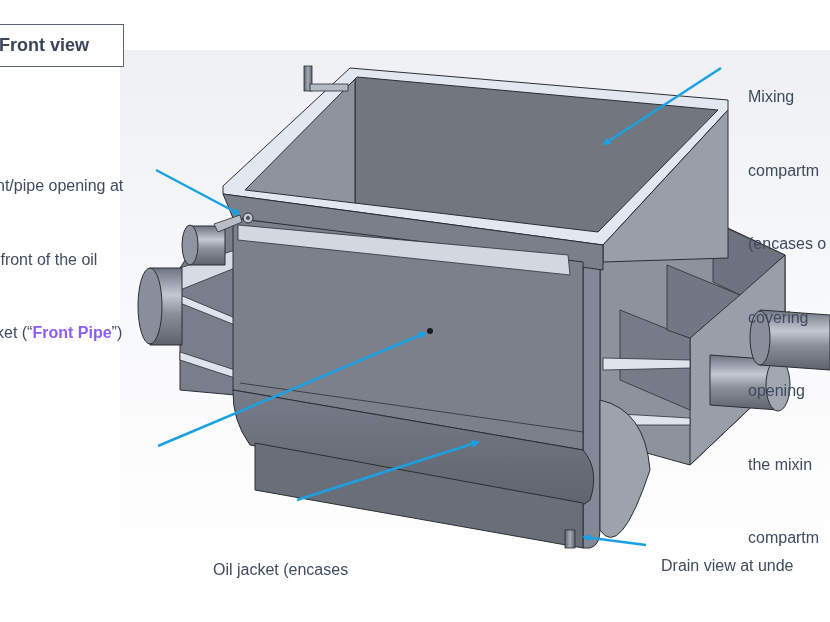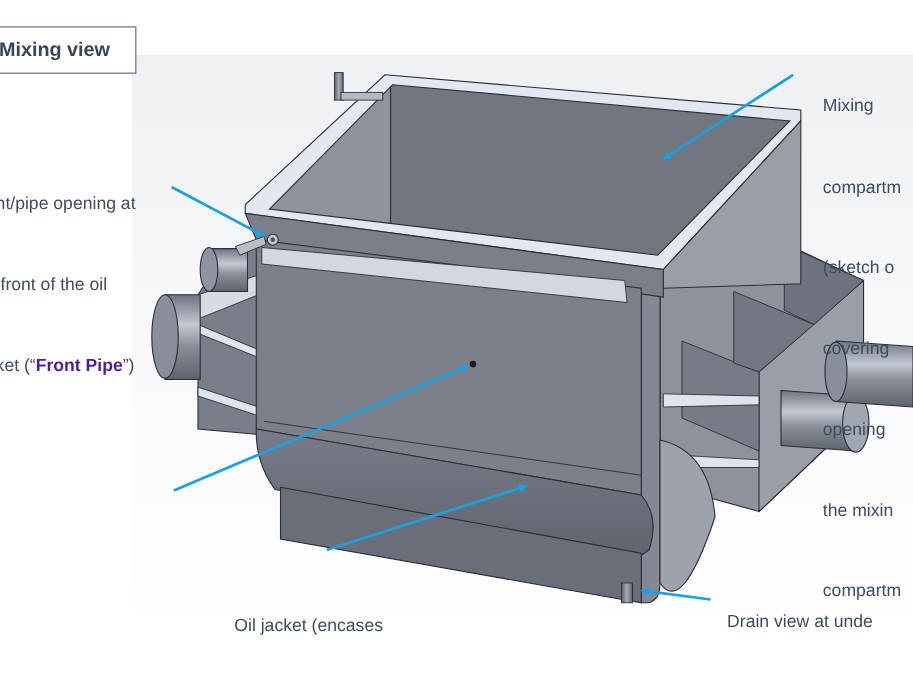--- a/index.html
+++ b/index.html
@@ -15,21 +15,21 @@
     .title-box {
       position: absolute; left: -4px; top: 24px; width: 128px; height: 43px;
       border: 1.5px solid #5a6474; background: #fff; box-sizing: border-box;
       display: flex; align-items: center; padding-left: 2px;
       font-weight: bold; font-size: 18px; color: #3a4556;
     }
     .label {
       position: absolute; font-size: 16px; line-height: 24.5px; color: #3f4b5e;
       white-space: pre;
     }
-    .label b { color: #4c1d95; }
+    .label b { color: #8b5cf6; }
     svg.scene { position: absolute; left: 0; top: 0; }
   </style>
 </head>
 <body>
 
 <div class="render-bg"></div>
 
 <svg class="scene" width="830" height="622" viewBox="0 0 830 622">
   <defs>
     <linearGradient id="cylH" x1="0" y1="0" x2="0" y2="1">
@@ -119,33 +119,33 @@
   <g>
     <line x1="156" y1="170" x2="239" y2="214" stroke="#1ba1e2" stroke-width="2.5" marker-end="url(#ah)"></line>
     <line x1="721" y1="68" x2="604" y="144" y2="144" stroke="#1ba1e2" stroke-width="2.5" marker-end="url(#ah)"></line>
     <line x1="158" y1="446" x2="425" y2="333" stroke="#1ba1e2" stroke-width="2.5" marker-end="url(#ah)"></line>
     <line x1="297" y1="500" x2="478" y2="442" stroke="#1ba1e2" stroke-width="2.5" marker-end="url(#ah)"></line>
     <line x1="646" y1="545" x2="584" y2="537" stroke="#1ba1e2" stroke-width="2.5" marker-end="url(#ah)"></line>
   </g>
 </svg>
 
 <div class="title-box">
-  <span>Mixing view</span>
+  <span>Front view</span>
 </div>
 
 <div class="label" style="left:-4px; top:125px;">
   <div>nt/pipe opening at</div>
   <div> front of the oil</div>
   <div><span>ket (“</span><b>Front Pipe</b><span>”)</span></div>
 </div>
 
 <div class="label" style="left:748px; top:36px;">
   <div>Mixing</div>
   <div>compartm</div>
-  <div>(sketch o</div>
+  <div>(encases o</div>
   <div>covering</div>
   <div>opening</div>
   <div>the mixin</div>
   <div>compartm</div>
 </div>
 
 <div class="label" style="left:34px; top:429px;">
   
 </div>
 

